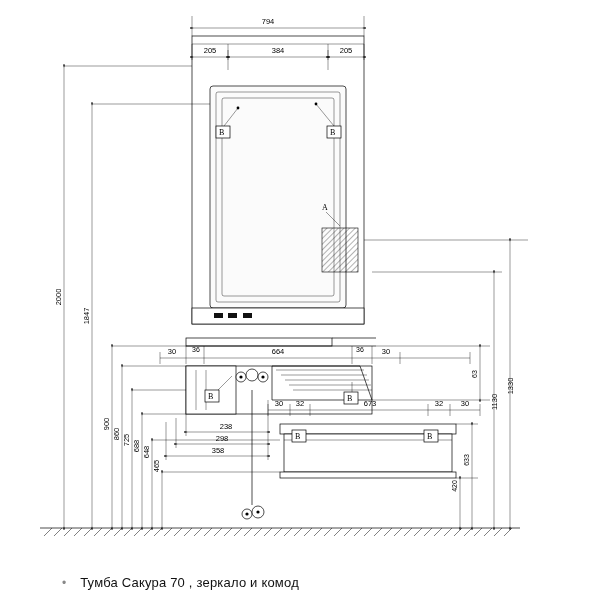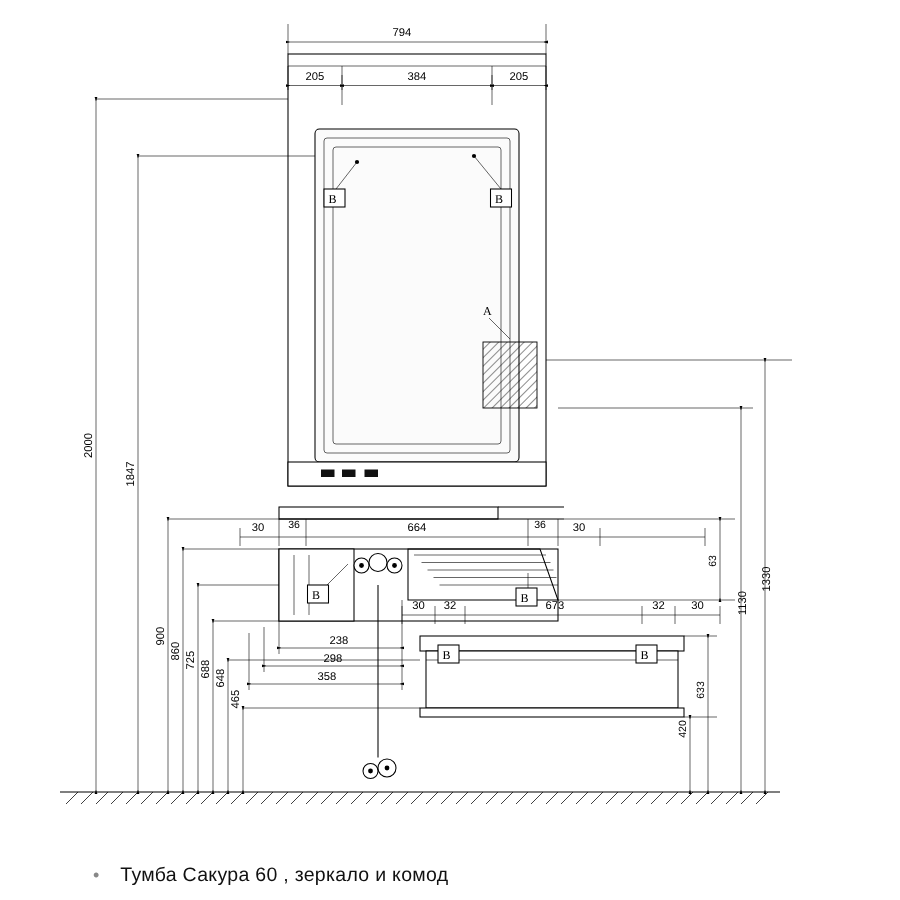--- a/index.html
+++ b/index.html
@@ -382,16 +382,16 @@
       <line class="ln-dim" x1="186" y1="414" x2="186" y2="436"></line>
       <line class="ln-dim" x1="176" y1="418" x2="176" y2="448"></line>
       <line class="ln-dim" x1="166" y1="422" x2="166" y2="460"></line>
       <line class="ln-dim" x1="268" y1="400" x2="268" y2="460"></line>
     </g>
 
   </svg>
 
   <div class="caption-row">
     <span class="caption-bullet">•</span>
-    <span class="caption-text">Тумба Сакура 60 , зеркало и комод</span>
+    <span class="caption-text">Тумба Сакура 70 , зеркало и комод</span>
   </div>
 
 </div>
 
 </body></html>

